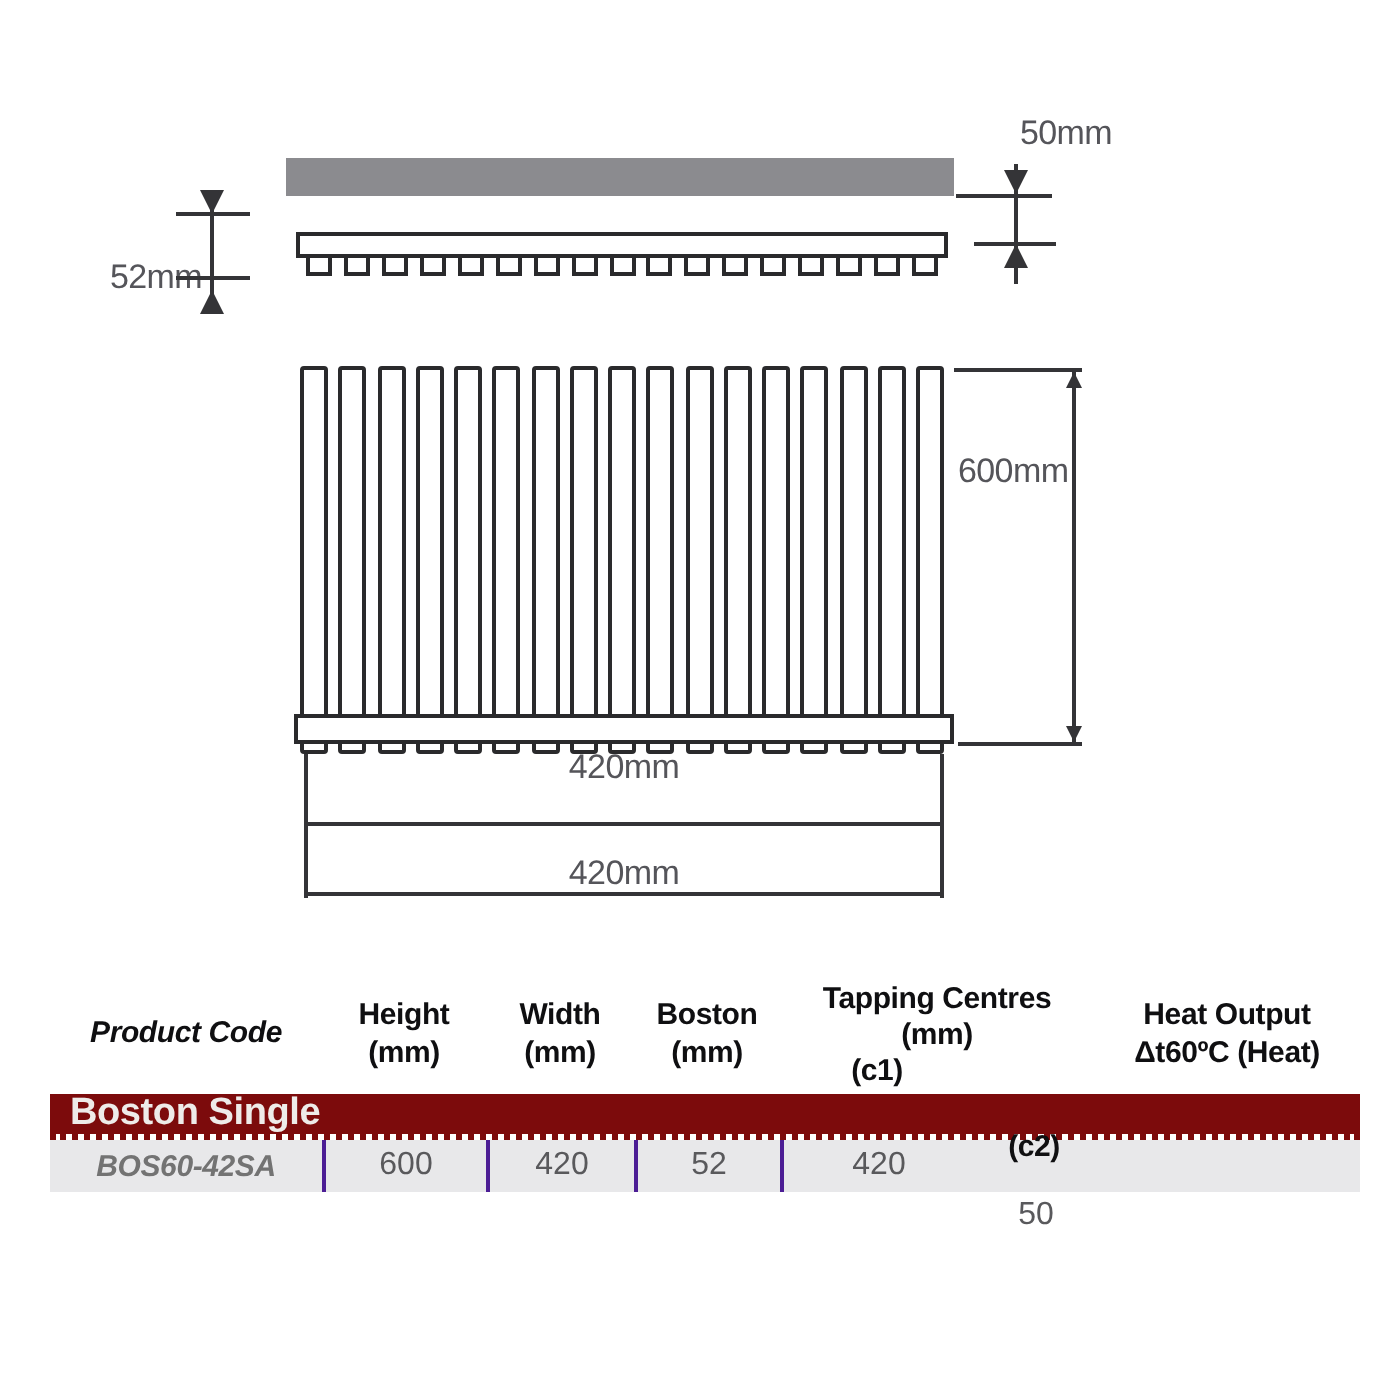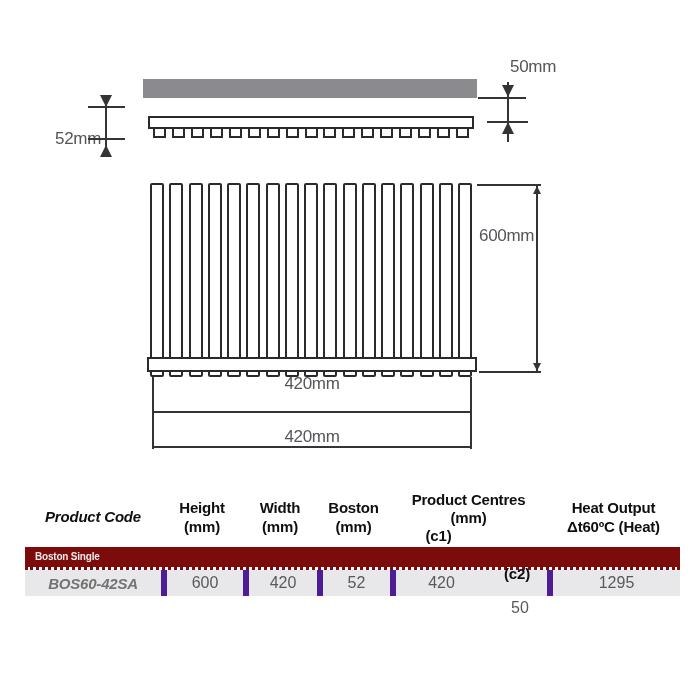--- a/index.html
+++ b/index.html
@@ -33,23 +33,23 @@
   
   .spec-table { left:25px; top:488px; width:655px; }
   .thead { display:flex; height:59px; color:var(--header-text); font-weight:bold; font-size:15px; letter-spacing:-0.2px; }
   .th { display:flex; flex-direction:column; align-items:center; justify-content:center; text-align:center; line-height:1.25; }
   .w1{width:136px;font-style:italic;} .w2{width:82px;} .w3{width:74px;} .w4{width:73px;}
   .w5{width:97px;} .w6{width:60px;margin-top:38px;} .w7{width:133px;} .w56{width:157px;}
   .th-group { display:flex; flex-direction:column; justify-content:space-between; padding:3px 0 5px 0; }
   .group-title { text-align:center; line-height:1.2; }
   .group-sub { display:flex; }
   .group-sub span { display:block; text-align:center; }
-  .band { height:20px; background:var(--band); color:var(--band-text); font-weight:bold; font-size:10px; line-height:20px; padding-left:10px; letter-spacing:-0.2px; }
+  .band { height:20px; background:var(--band); color:var(--band-text); font-weight:bold; font-size:19px; line-height:20px; padding-left:10px; letter-spacing:-0.2px; }
   .trow { display:flex; height:29px; background:var(--row-bg); border-top:3px dotted var(--band); background-clip:padding-box; }
-  .td { display:flex; align-items:center; justify-content:center; font-size:16px; color:var(--value-text); border-left:6px solid #4c1d95; }
+  .td { display:flex; align-items:center; justify-content:center; font-size:16px; color:var(--value-text); border-left:2px solid #4c1d95; }
   .td:first-child { border-left:none; }
   .td.code { font-weight:bold; color:#737373; font-size:15px; letter-spacing:-0.2px; }
 </style>
 </head>
 <body style="--panel-gray: #8b8b8f; --line: #2a2a2c; --dim: #343437; --label: #55555a; --band: #7c0b0c; --band-text: #eeebe9; --row-bg: #e8e8ea; --value-text: #59595c; --header-text: #0f0f11;">
 
 <div class="screen">
 
   <div class="abs wall-bar"></div>
   <div class="abs top-outline"></div>
@@ -133,21 +133,21 @@
       <div class="th w3">
         <span>Width</span>
         <span>(mm)</span>
       </div>
       <div class="th w4">
         <span>Boston</span>
         <span>(mm)</span>
       </div>
       <div class="th-group w56">
         <div class="group-title">
-          <span>Product Centres</span><br>
+          <span>Tapping Centres</span><br>
           <span>(mm)</span>
         </div>
         <div class="group-sub">
           <span class="w5">(c1)</span>
           <span class="w6">(c2)</span>
         </div>
       </div>
       <div class="th w7">
         <span>Heat Output</span>
         <span>Δt60ºC (Heat)</span>
@@ -158,17 +158,16 @@
       <span>Boston Single</span>
     </div>
 
     <div class="trow">
       <div class="td code w1">BOS60-42SA</div>
       <div class="td w2">600</div>
       <div class="td w3">420</div>
       <div class="td w4">52</div>
       <div class="td w5">420</div>
       <div class="td w6">50</div>
-      <div class="td w7">1295</div>
     </div>
   </div>
 
 </div>
 
 </body></html>

